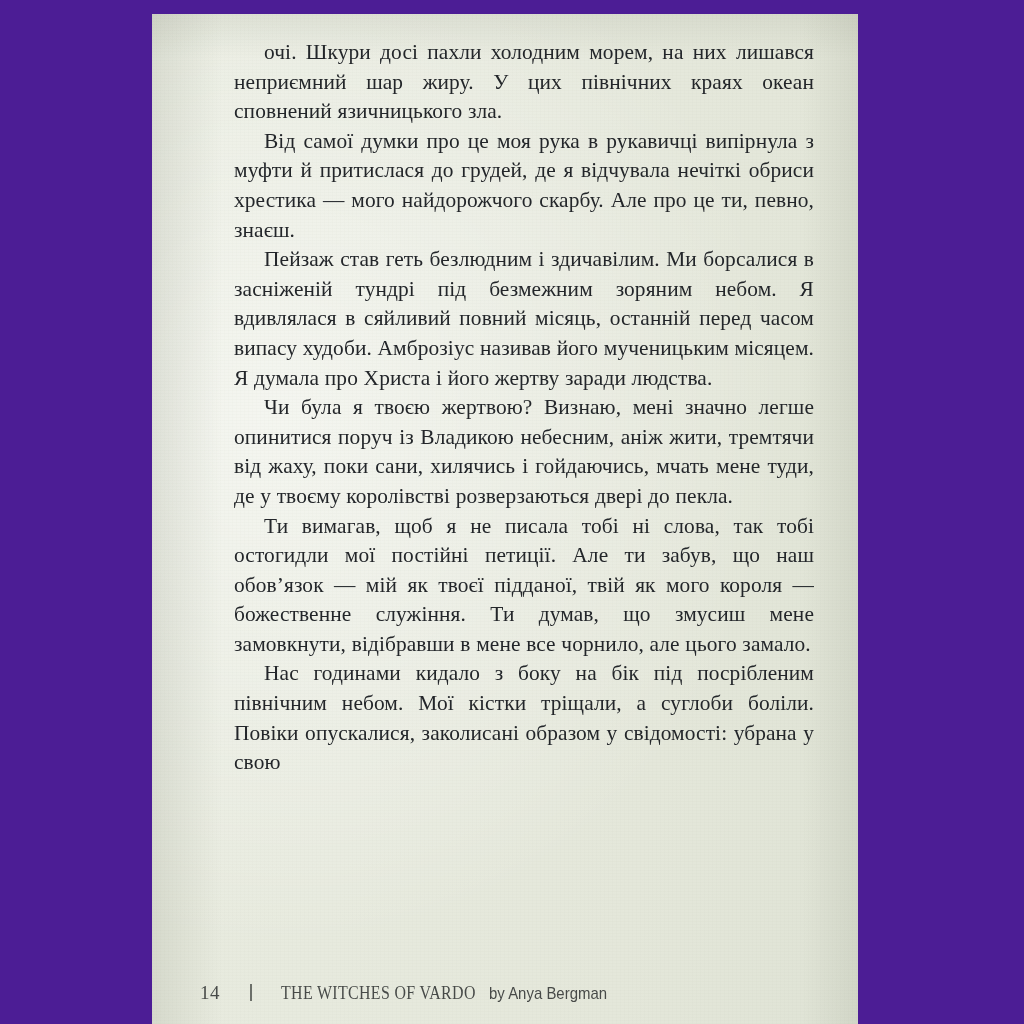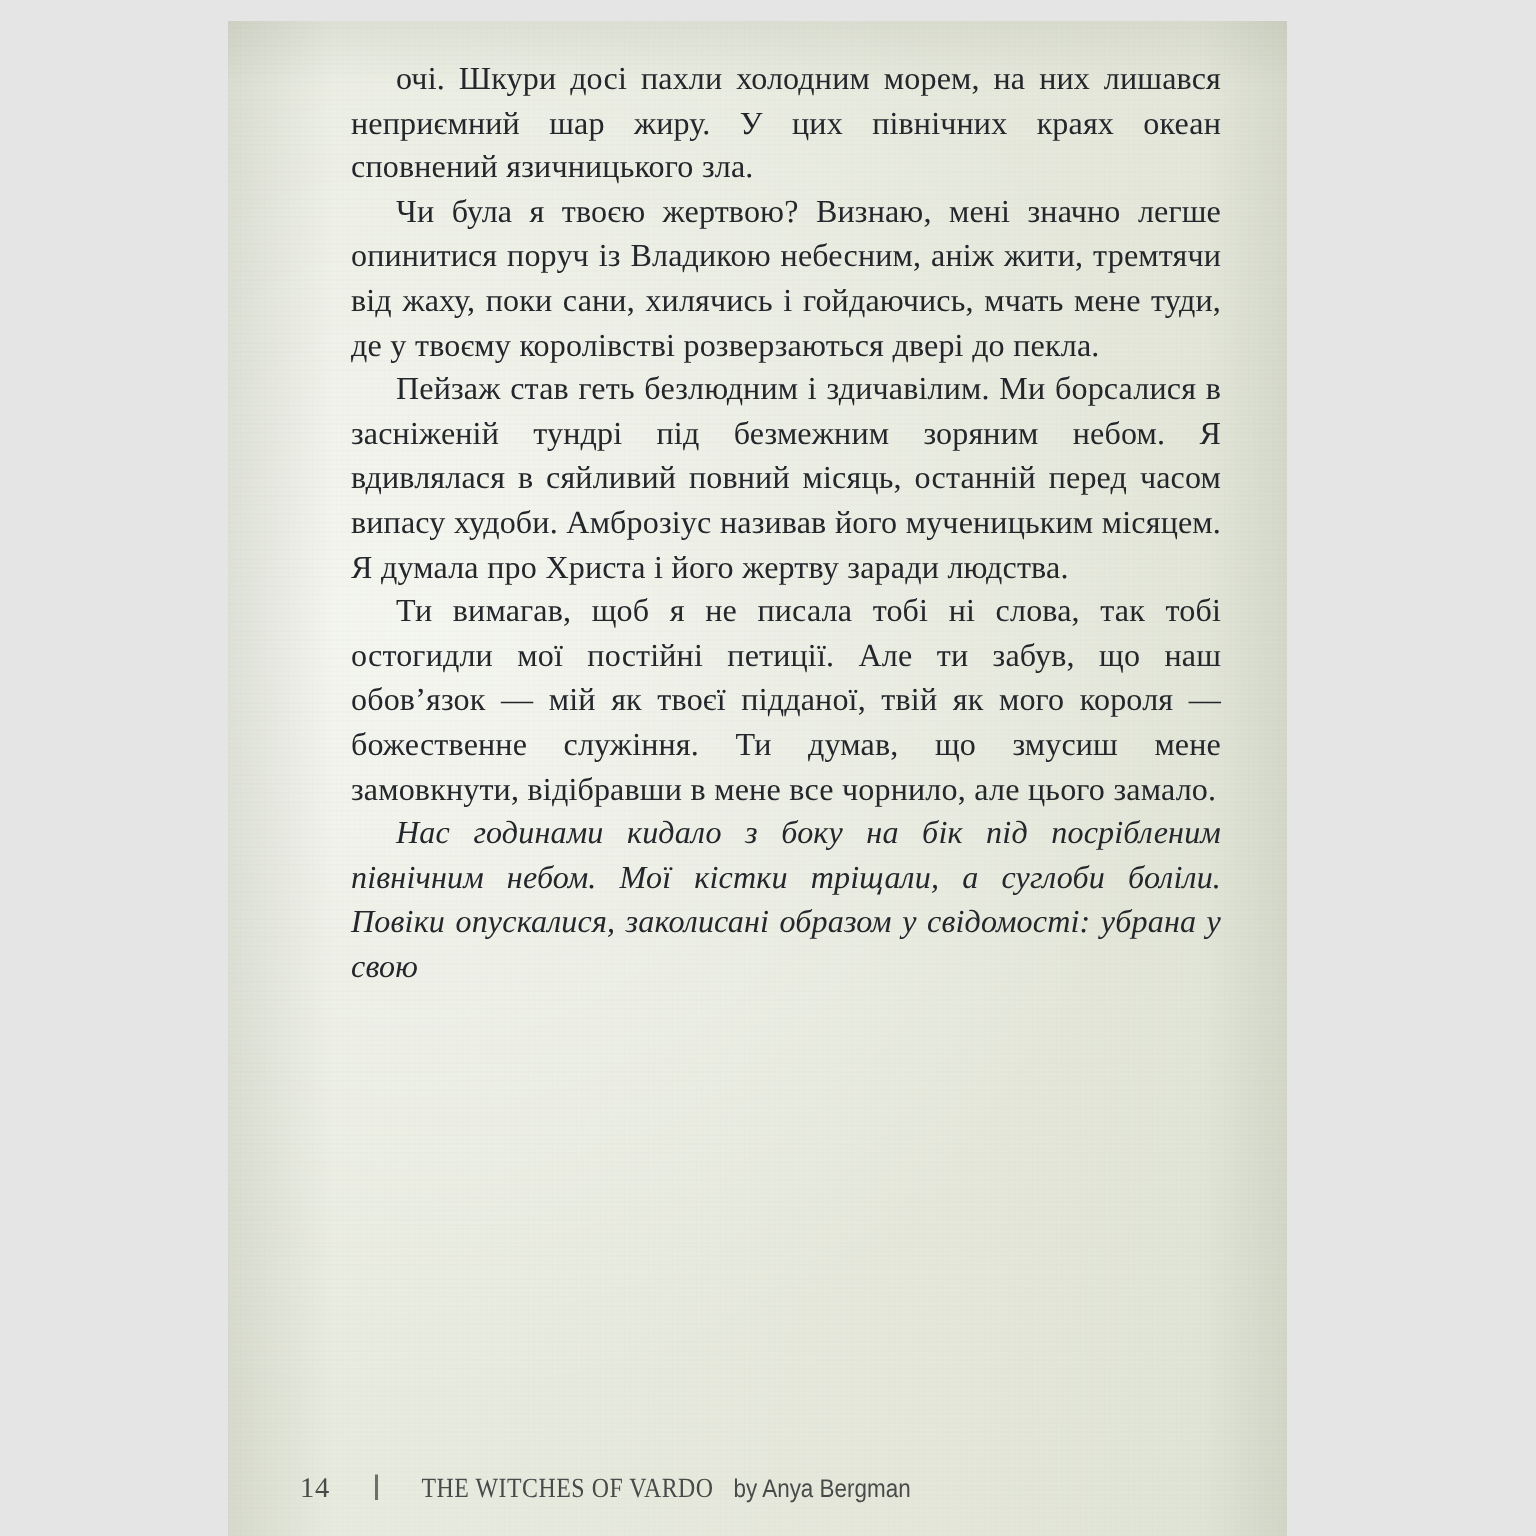--- a/index.html
+++ b/index.html
@@ -11,21 +11,21 @@
     width: 1024px;
     height: 1024px;
     overflow: hidden;
     font-family: "Liberation Serif", serif;
   }
 
   #scan {
     position: relative;
     width: 1024px;
     height: 1024px;
-    background: #e5e5e5;
+    background: #4c1d95;
   }
 
   
   #paper {
     position: absolute;
     left: 152px;
     top: 14px;
     width: 706px;
     height: 1010px;
     background:
@@ -74,21 +74,21 @@
     margin: 0;
     text-indent: 30px;
     text-align: justify;
     color: #23262a;
     font-family: "Liberation Serif", serif;
     font-size: 21.4px;
     line-height: 29.6px;
     letter-spacing: .1px;
     word-spacing: .2px;
   }
-  .para:last-of-type { text-align-last: left; font-style: italic; }
+  .para:last-of-type { text-align-last: left; }
 
   
   #footer {
     position: absolute;
     left: 48px;
     bottom: 20px;
     display: flex;
     align-items: baseline;
     color: #3a3d3c;
     opacity: .92;
@@ -133,22 +133,23 @@
 <div id="scan">
 
   <div id="paper">
     <div id="grain"></div>
     <div id="shade-left"></div>
     <div id="shade-right"></div>
     <div id="shade-top"></div>
 
     <div id="textblock">
       <p class="para">очі. Шкури досі пахли холодним морем, на них лишався неприємний шар жиру. У цих північних краях океан сповнений язичницького зла.</p>
+      <p class="para">Від самої думки про це моя рука в рукавичці випірнула з муфти й притислася до грудей, де я відчувала нечіткі обриси хрестика — мого найдорожчого скарбу. Але про це ти, певно, знаєш.</p>
+      <p class="para">Пейзаж став геть безлюдним і здичавілим. Ми борсалися в засніженій тундрі під безмежним зоряним небом. Я вдивлялася в сяйливий повний місяць, останній перед часом випасу худоби. Амброзіус називав його мученицьким місяцем. Я думала про Христа і його жертву заради людства.</p>
       <p class="para">Чи була я твоєю жертвою? Визнаю, мені значно легше опинитися поруч із Владикою небесним, аніж жити, тремтячи від жаху, поки сани, хилячись і гойдаючись, мчать мене туди, де у твоєму королівстві розверзаються двері до пекла.</p>
-      <p class="para">Пейзаж став геть безлюдним і здичавілим. Ми борсалися в засніженій тундрі під безмежним зоряним небом. Я вдивлялася в сяйливий повний місяць, останній перед часом випасу худоби. Амброзіус називав його мученицьким місяцем. Я думала про Христа і його жертву заради людства.</p>
       <p class="para">Ти вимагав, щоб я не писала тобі ні слова, так тобі остогидли мої постійні петиції. Але ти забув, що наш обов’язок — мій як твоєї підданої, твій як мого короля — божественне служіння. Ти думав, що змусиш мене замовкнути, відібравши в мене все чорнило, але цього замало.</p>
       <p class="para">Нас годинами кидало з боку на бік під посрібленим північним небом. Мої кістки тріщали, а суглоби боліли. Повіки опускалися, заколисані образом у свідомості: убрана у свою</p>
     </div>
 
     <div id="footer">
       <span id="folio">14</span>
       <span id="foot-rule"></span>
       <span id="book-title">THE WITCHES OF VARDO</span>
       <span id="byline">by Anya Bergman</span>
     </div>

